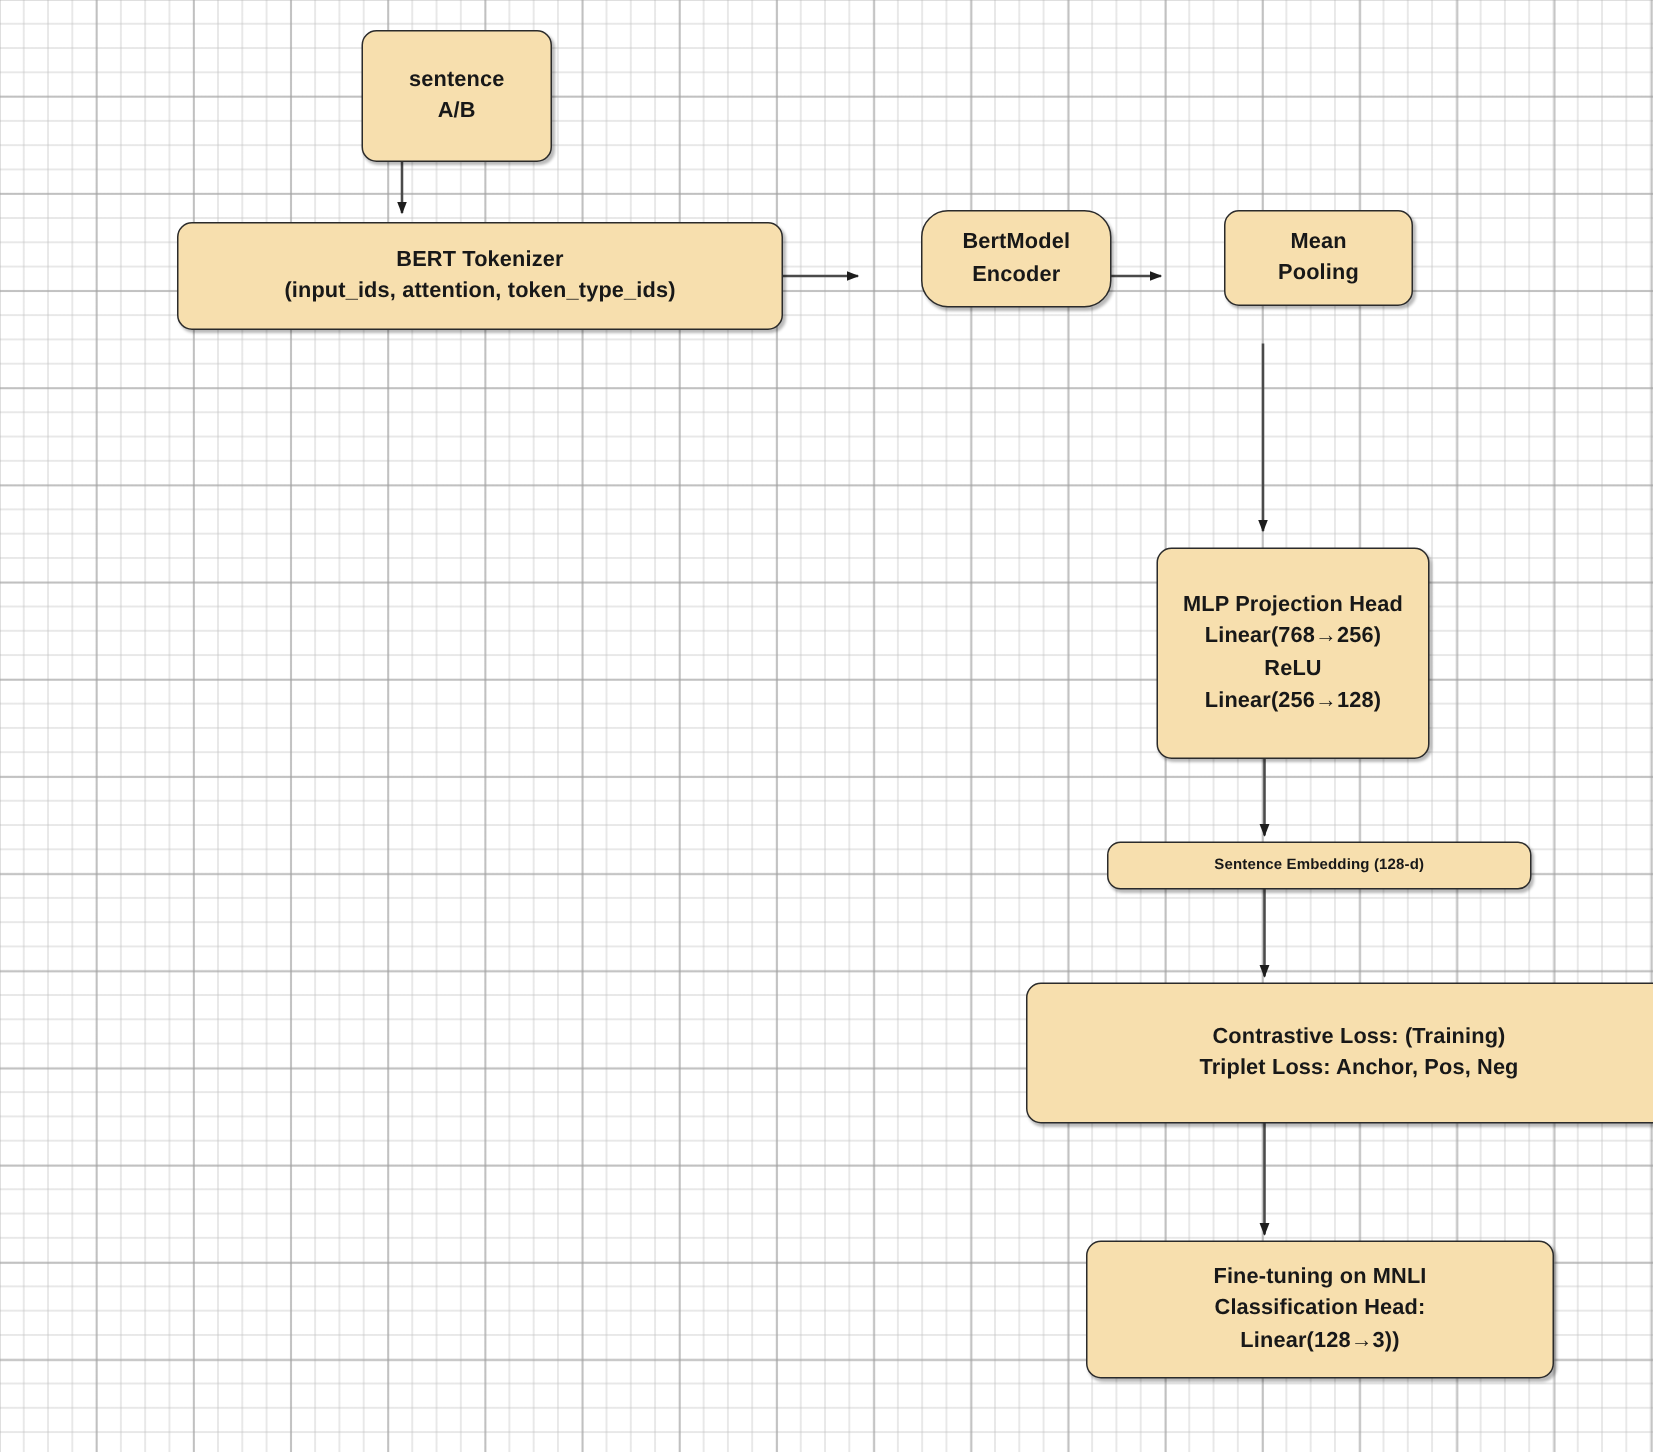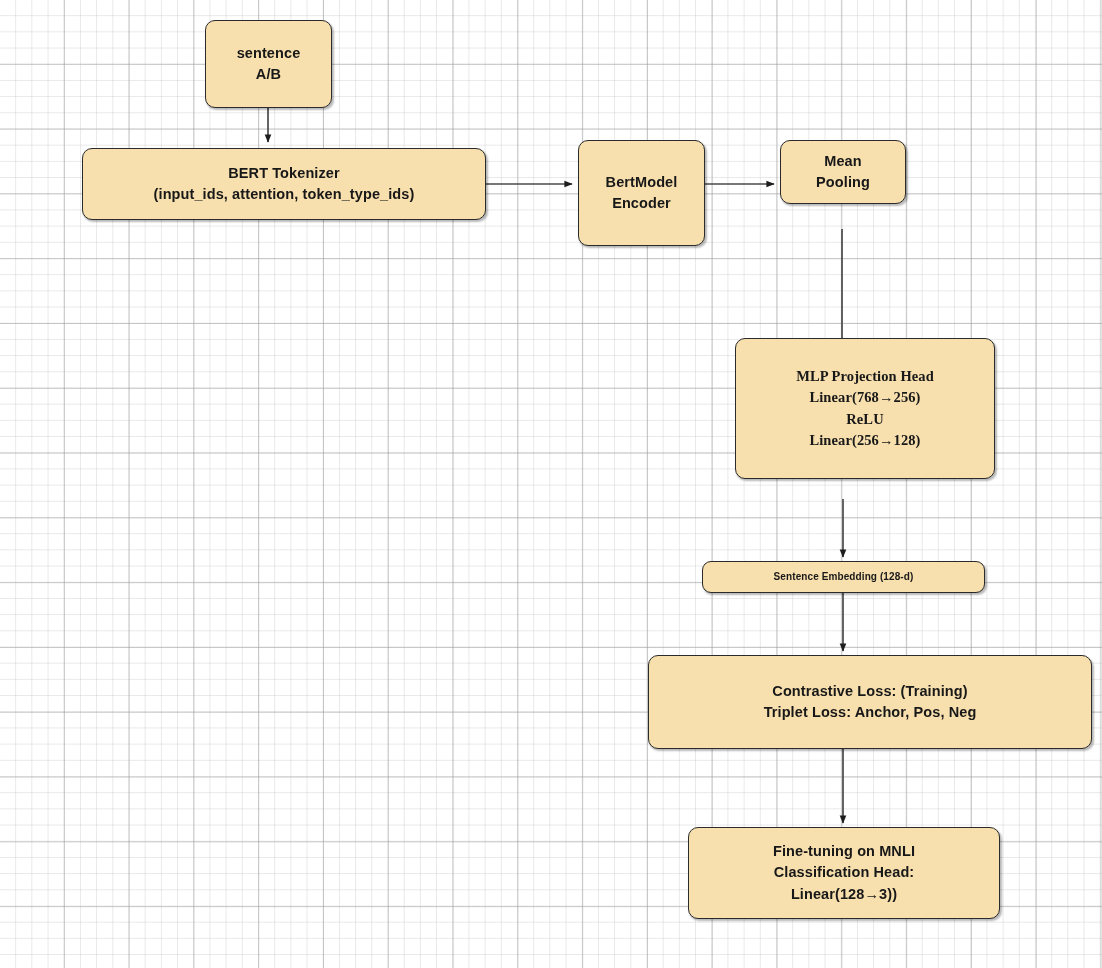--- a/index.html
+++ b/index.html
@@ -37,20 +37,21 @@
     justify-content: center;
     text-align: center;
     color: #181818;
     font-weight: bold;
     font-size: 14.5px;
     line-height: 1.45;
     letter-spacing: 0.1px;
     box-shadow: 1.5px 2px 2px rgba(0,0,0,0.28);
     padding: 2px 8px;
     white-space: pre-line;
+    margin-left: 36px;
   }
   .node.pill { border-radius: 9px; font-size: 10px; }
   svg#edges {
     position: absolute;
     left: 0; top: 0;
     width: 1102px;
     height: 968px;
     pointer-events: none;
   }
   .edge-line {
@@ -85,27 +86,27 @@
 
     <line class="edge-line" x1="843" y1="748" x2="843" y2="823" marker-end="url(#arrowhead)"></line>
   </svg>
 
   <div class="node" style="left:205px; top:20px; width:127px; height:88px;">sentence
 A/B</div>
 
   <div class="node" style="left:82px; top:148px; width:404px; height:72px;">BERT Tokenizer
 (input_ids, attention, token_type_ids)</div>
 
-  <div class="node" style="left:578px; top:140px; width:127px; height:106px;">BertModel
+  <div class="node" style="left:578px; top:140px; width:127px; height:65px;border-radius:18px;">BertModel
 Encoder</div>
 
   <div class="node" style="left:780px; top:140px; width:126px; height:64px;">Mean
 Pooling</div>
 
-  <div class="node" style="left:735px; top:338px; width:260px; height:141px;font-family:Liberation Serif, serif;">MLP Projection Head
+  <div class="node" style="left:735px; top:365px; width:182px; height:141px;">MLP Projection Head
 Linear(768→256)
 ReLU
 Linear(256→128)</div>
 
   <div class="node pill" style="left:702px; top:561px; width:283px; height:32px;">Sentence Embedding (128-d)</div>
 
   <div class="node" style="left:648px; top:655px; width:444px; height:94px;">Contrastive Loss: (Training)
 Triplet Loss: Anchor, Pos, Neg</div>
 
   <div class="node" style="left:688px; top:827px; width:312px; height:92px;">Fine-tuning on MNLI

